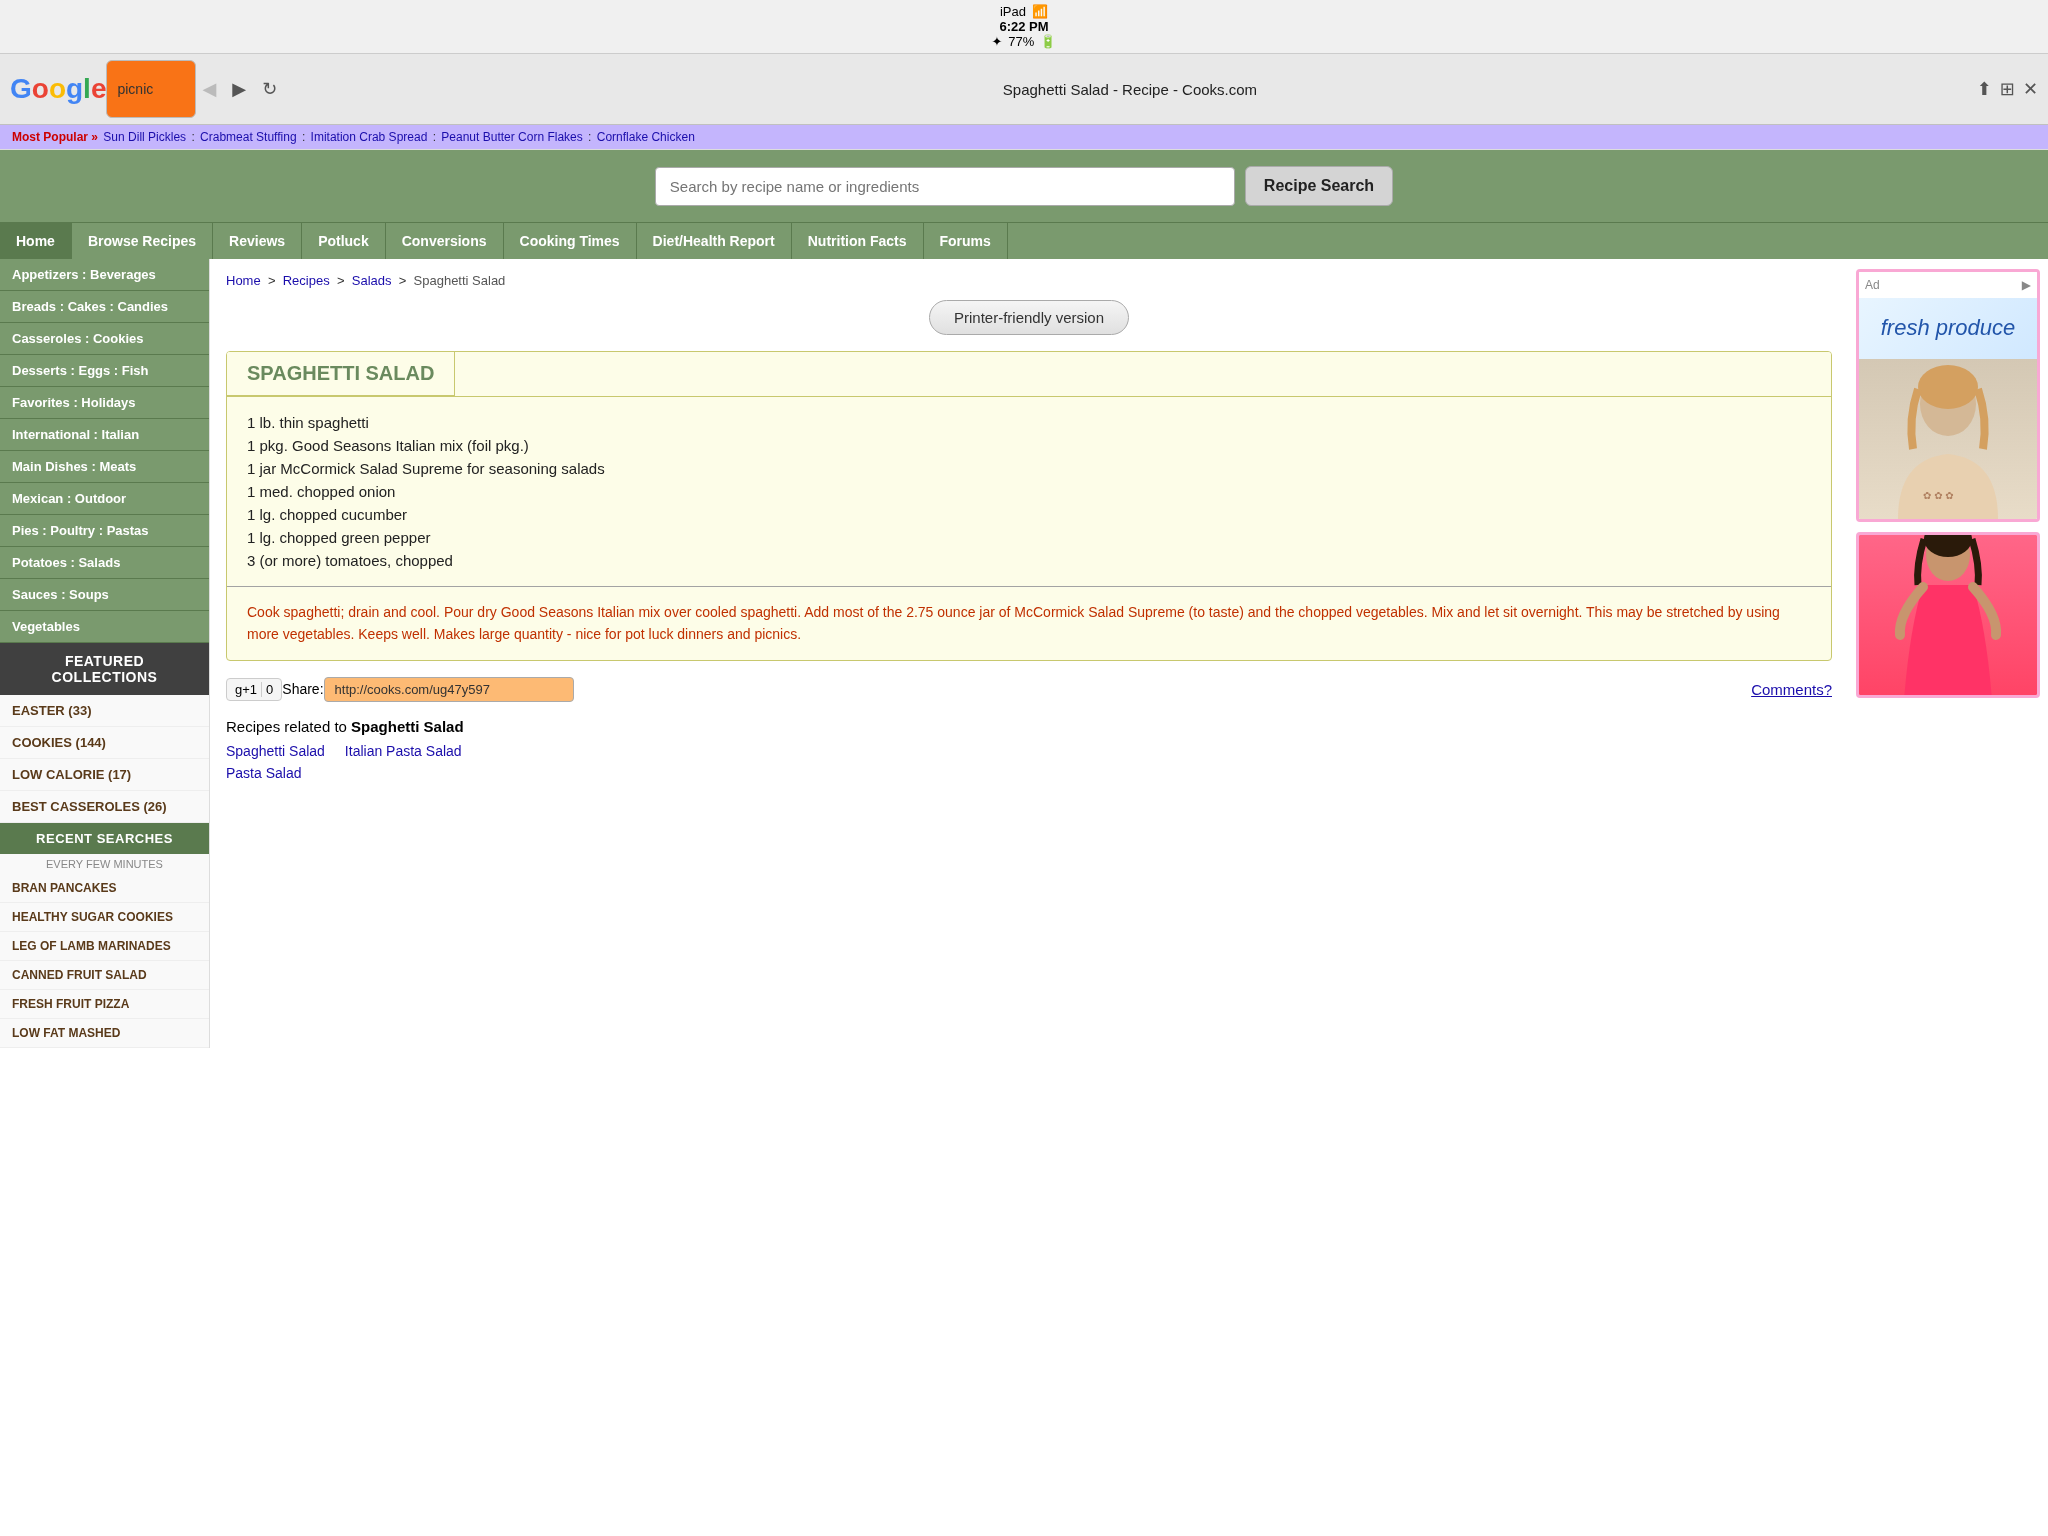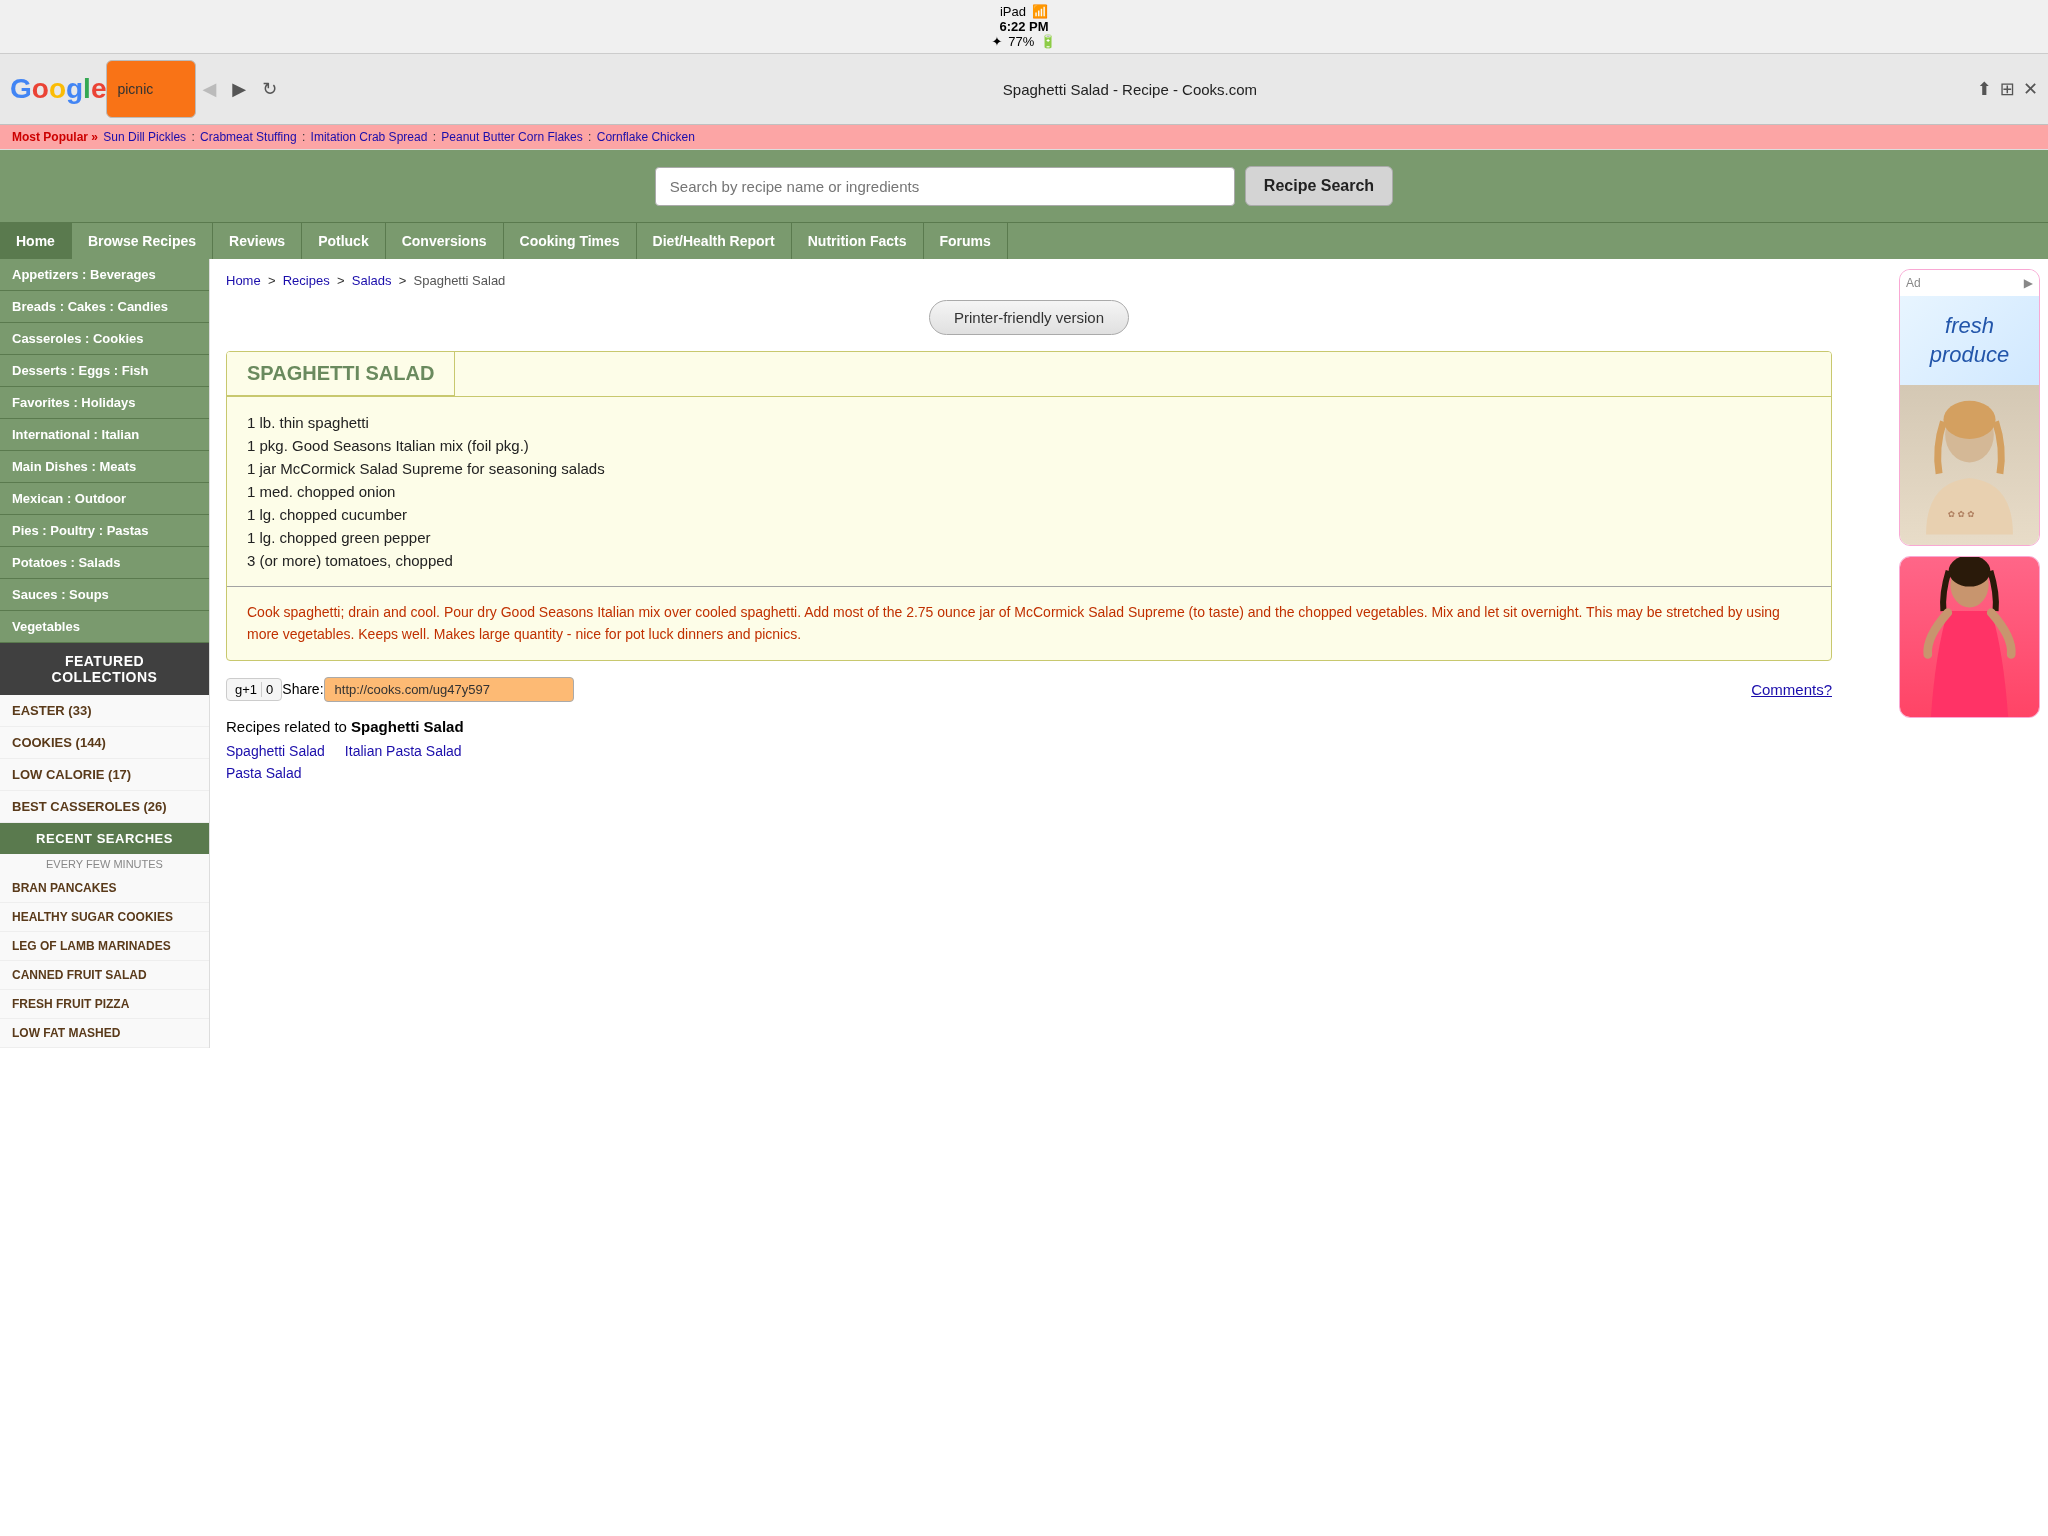--- a/index.html
+++ b/index.html
@@ -61,21 +61,21 @@
     .browser-action-btn {
       background: none;
       border: none;
       font-size: 18px;
       color: #555;
       cursor: pointer;
     }
 
     
     .popular-bar {
-      background: #fca5a5;
+      background: #c4b5fd;
       border-bottom: 1px solid #ddd;
       padding: 5px 12px;
       font-size: 12px;
       color: #333;
     }
     .popular-bar a { color: #1a0dab; text-decoration: none; margin: 0 2px; }
     .popular-bar .label { color: #c00; font-weight: bold; }
 
     
     .site-header {
@@ -304,25 +304,24 @@
     .related-links a { color: #1a0dab; text-decoration: none; font-size: 14px; }
 
     
     .right-sidebar {
       width: 200px;
       flex-shrink: 0;
       padding: 10px 8px;
       background: #fff;
     }
     .ad-block {
-      border: 1px solid #f9a8d4;
+      border: 3px solid #f9a8d4;
       margin-bottom: 10px;
       overflow: hidden;
-      border-radius: 11px;
-      margin-left: 43px;
+      border-radius: 4px;
     }
     .ad-header {
       background: #fff;
       padding: 6px;
       display: flex;
       justify-content: space-between;
       align-items: center;
       font-size: 12px;
       color: #888;
     }

